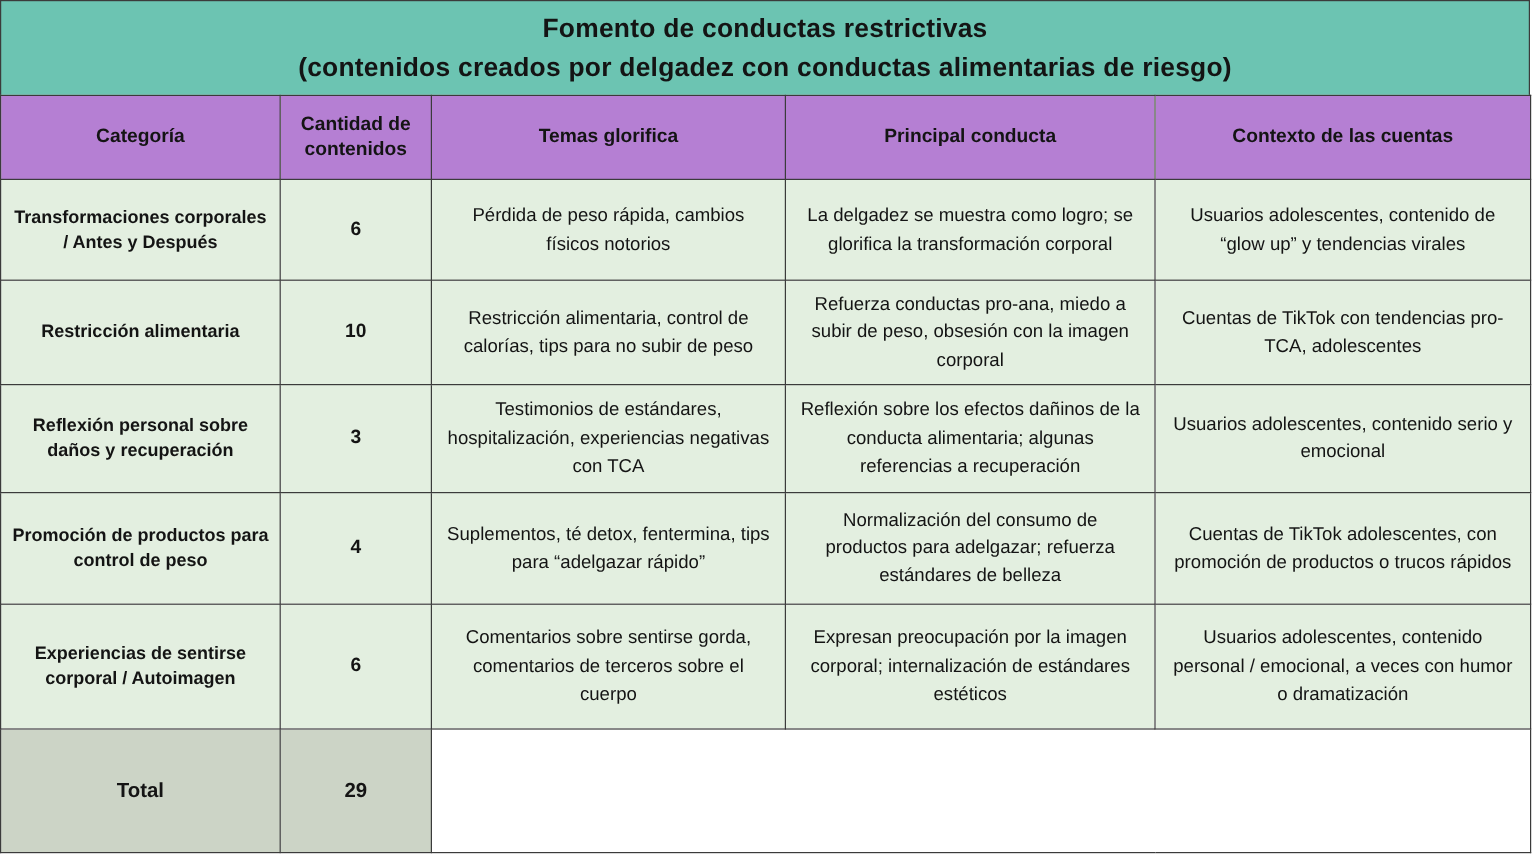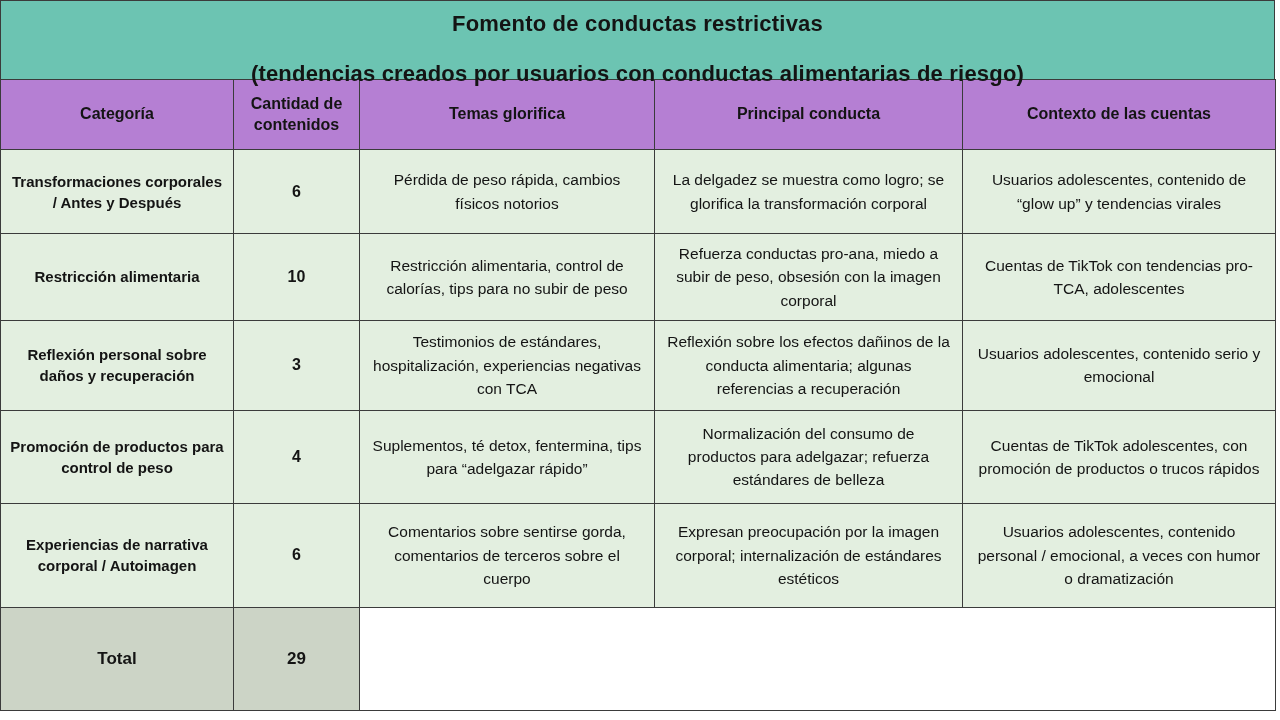--- a/index.html
+++ b/index.html
@@ -24,21 +24,21 @@
     width: 1275px; height: 79px;
     background: var(--title-bg);
     border: 1.5px solid var(--border);
     border-bottom: none;
     display: flex; flex-direction: column;
     align-items: center; justify-content: center;
     text-align: center;
     line-height: 1.45;
   }
   .title-bar .t1, .title-bar .t2 {
-    font-size: 22px; font-weight: 700; letter-spacing: 0.2px; margin-top: 18px;
+    font-size: 22px; font-weight: 700; letter-spacing: 0.2px;
   }
 
   table {
     width: 1275px;
     border-collapse: collapse;
     table-layout: fixed;
   }
   td, th {
     border: 1.5px solid var(--border);
     vertical-align: middle;
@@ -92,21 +92,21 @@
     background: #ffffff;
   }
 </style>
 </head>
 <body>
 
 <div class="sheet">
 
   <div class="title-bar">
     <div class="t1">Fomento de conductas restrictivas</div>
-    <div class="t2">(tendencias creados por usuarios con conductas alimentarias de riesgo)</div>
+    <div class="t2">(contenidos creados por delgadez con conductas alimentarias de riesgo)</div>
   </div>
 
   <table>
     <colgroup>
       <col style="width:233px">
       <col style="width:126px">
       <col style="width:295px">
       <col style="width:308px">
       <col style="width:313px">
     </colgroup>
@@ -142,21 +142,21 @@
         <td class="c-txt">Usuarios adolescentes, contenido serio y emocional</td>
       </tr>
       <tr class="row-4">
         <td class="c-cat">Promoción de productos para control de peso</td>
         <td class="c-num">4</td>
         <td class="c-txt">Suplementos, té detox, fentermina, tips para “adelgazar rápido”</td>
         <td class="c-txt">Normalización del consumo de productos para adelgazar; refuerza estándares de belleza</td>
         <td class="c-txt">Cuentas de TikTok adolescentes, con promoción de productos o trucos rápidos</td>
       </tr>
       <tr class="row-5">
-        <td class="c-cat">Experiencias de narrativa corporal / Autoimagen</td>
+        <td class="c-cat">Experiencias de sentirse corporal / Autoimagen</td>
         <td class="c-num">6</td>
         <td class="c-txt">Comentarios sobre sentirse gorda, comentarios de terceros sobre el cuerpo</td>
         <td class="c-txt">Expresan preocupación por la imagen corporal; internalización de estándares estéticos</td>
         <td class="c-txt">Usuarios adolescentes, contenido personal / emocional, a veces con humor o dramatización</td>
       </tr>
       <tr class="total-row">
         <td class="c-cat">Total</td>
         <td class="c-num">29</td>
         <td class="c-empty" colspan="3"></td>
       </tr>

